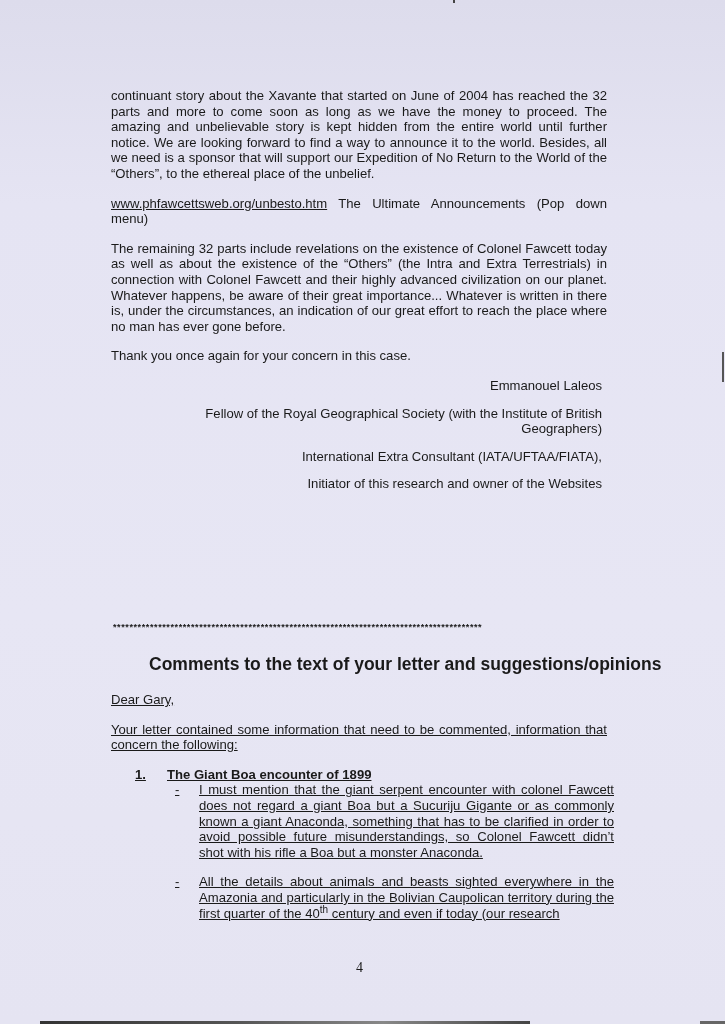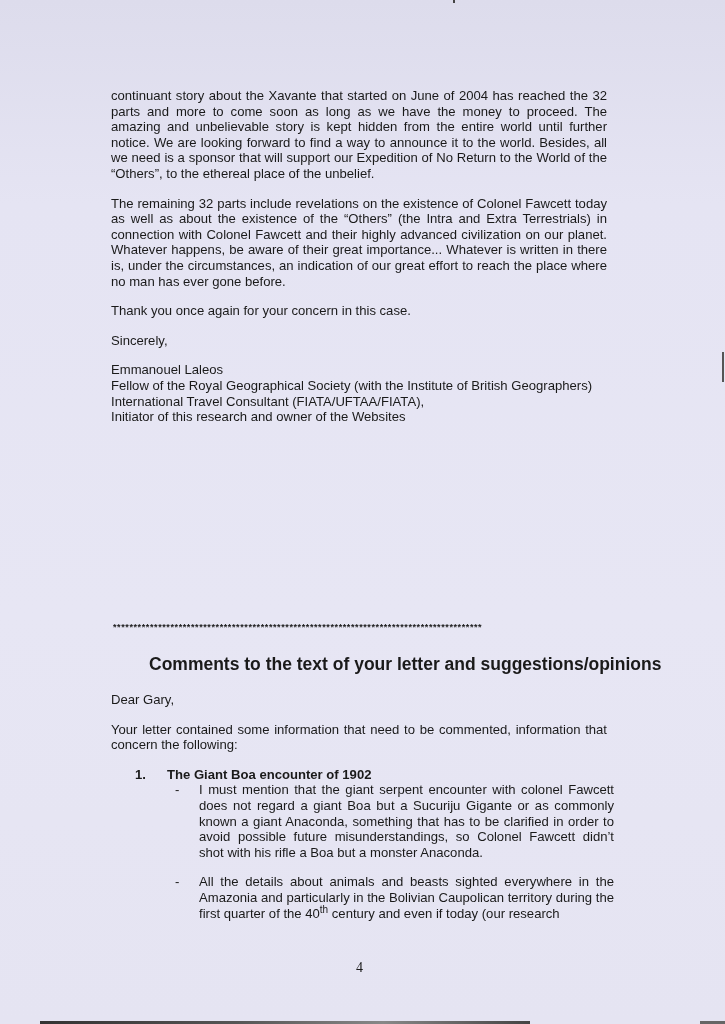--- a/index.html
+++ b/index.html
@@ -13,33 +13,33 @@
     .page {
       position: absolute; left: 0; top: 0; width: 725px; height: 1024px;
       background: linear-gradient(180deg, #dddcec 0%, #e5e4f3 20%, #e7e6f4 60%, #e5e4f2 100%);
     }
     .content {
       position: absolute; left: 111px; top: 88px; width: 503px;
       font-size: 13.1px; line-height: 15.6px;
     }
     p { margin: 0 7px 14px 0; text-align: justify; }
     .link { text-decoration: underline; color: #1a1a1a; }
-    .sig p { margin: 0; text-align: left; }
+    .sig p { margin: 12px; text-align: right; }
     .stars {
       position: absolute; left: 113px; top: 622px; width: 500px;
       font-size: 9px; letter-spacing: 0.6px; white-space: nowrap; overflow: hidden;
       font-weight: bold;
     }
     .heading {
       position: absolute; left: 113px; top: 654px;
       font-size: 17.5px; font-weight: bold; white-space: nowrap; margin-left: 36px;
     }
     .content2 {
       position: absolute; left: 111px; top: 692px; width: 503px;
-      font-size: 13.1px; line-height: 15.6px;
+      font-size: 13.1px; line-height: 15.6px; text-decoration: underline;
     }
     .numitem { display: flex; margin-top: 14px; font-weight: bold; }
     .numitem .num { width: 24px; padding-left: 24px; }
     .bullet { display: flex; margin-left: 88px; text-align: justify; }
     .bullet .dash { width: 24px; margin-left: -24px; flex: none; }
     .bullet .txt { flex: 1; }
     .bullet2 { margin-top: 14px; }
     sup { font-size: 10px; line-height: 0; }
     .pagenum {
       position: absolute; left: 356px; top: 960px;
@@ -58,41 +58,41 @@
     .speck { position: absolute; left: 453px; top: 0px; width: 2px; height: 3px; background: #444; }
   </style>
 </head>
 <body>
 
 <div class="page">
   <div class="speck"></div>
 
   <div class="content">
     <p>continuant story about the Xavante that started on June of 2004 has reached the 32 parts and more to come soon as long as we have the money to proceed. The amazing and unbelievable story is kept hidden from the entire world until further notice. We are looking forward to find a way to announce it to the world. Besides, all we need is a sponsor that will support our Expedition of No Return to the World of the “Others”, to the ethereal place of the unbelief.</p>
+    <p><span class="link">www.phfawcettsweb.org/unbesto.htm</span><span> The Ultimate Announcements (Pop down menu)</span></p>
     <p>The remaining 32 parts include revelations on the existence of Colonel Fawcett today as well as about the existence of the “Others” (the Intra and Extra Terrestrials) in connection with Colonel Fawcett and their highly advanced civilization on our planet. Whatever happens, be aware of their great importance... Whatever is written in there is, under the circumstances, an indication of our great effort to reach the place where no man has ever gone before.</p>
     <p>Thank you once again for your concern in this case.</p>
-    <p>Sincerely,</p>
     <div class="sig">
       <p>Emmanouel Laleos</p>
       <p>Fellow of the Royal Geographical Society (with the Institute of British Geographers)</p>
-      <p>International Travel Consultant (FIATA/UFTAA/FIATA),</p>
+      <p>International Extra Consultant (IATA/UFTAA/FIATA),</p>
       <p>Initiator of this research and owner of the Websites</p>
     </div>
   </div>
 
   <div class="stars">******************************************************************************************</div>
 
   <div class="heading">Comments to the text of your letter and suggestions/opinions</div>
 
   <div class="content2">
     <p>Dear Gary,</p>
     <p style="margin-bottom:0">Your letter contained some information that need to be commented, information that concern the following:</p>
     <div class="numitem">
       <span class="num">1.</span>
-      <span style="padding-left:8px">The Giant Boa encounter of 1902</span>
+      <span style="padding-left:8px">The Giant Boa encounter of 1899</span>
     </div>
     <div class="bullet">
       <span class="dash">-</span>
       <span class="txt">I must mention that the giant serpent encounter with colonel Fawcett does not regard a giant Boa but a Sucuriju Gigante or as commonly known a giant Anaconda, something that has to be clarified in order to avoid possible future misunderstandings, so Colonel Fawcett didn’t shot with his rifle a Boa but a monster Anaconda.</span>
     </div>
     <div class="bullet bullet2">
       <span class="dash">-</span>
       <span class="txt"><span>All the details about animals and beasts sighted everywhere in the Amazonia and particularly in the Bolivian Caupolican territory during the first quarter of the 40</span><sup>th</sup><span> century and even if today (our research</span></span>
     </div>
   </div>

